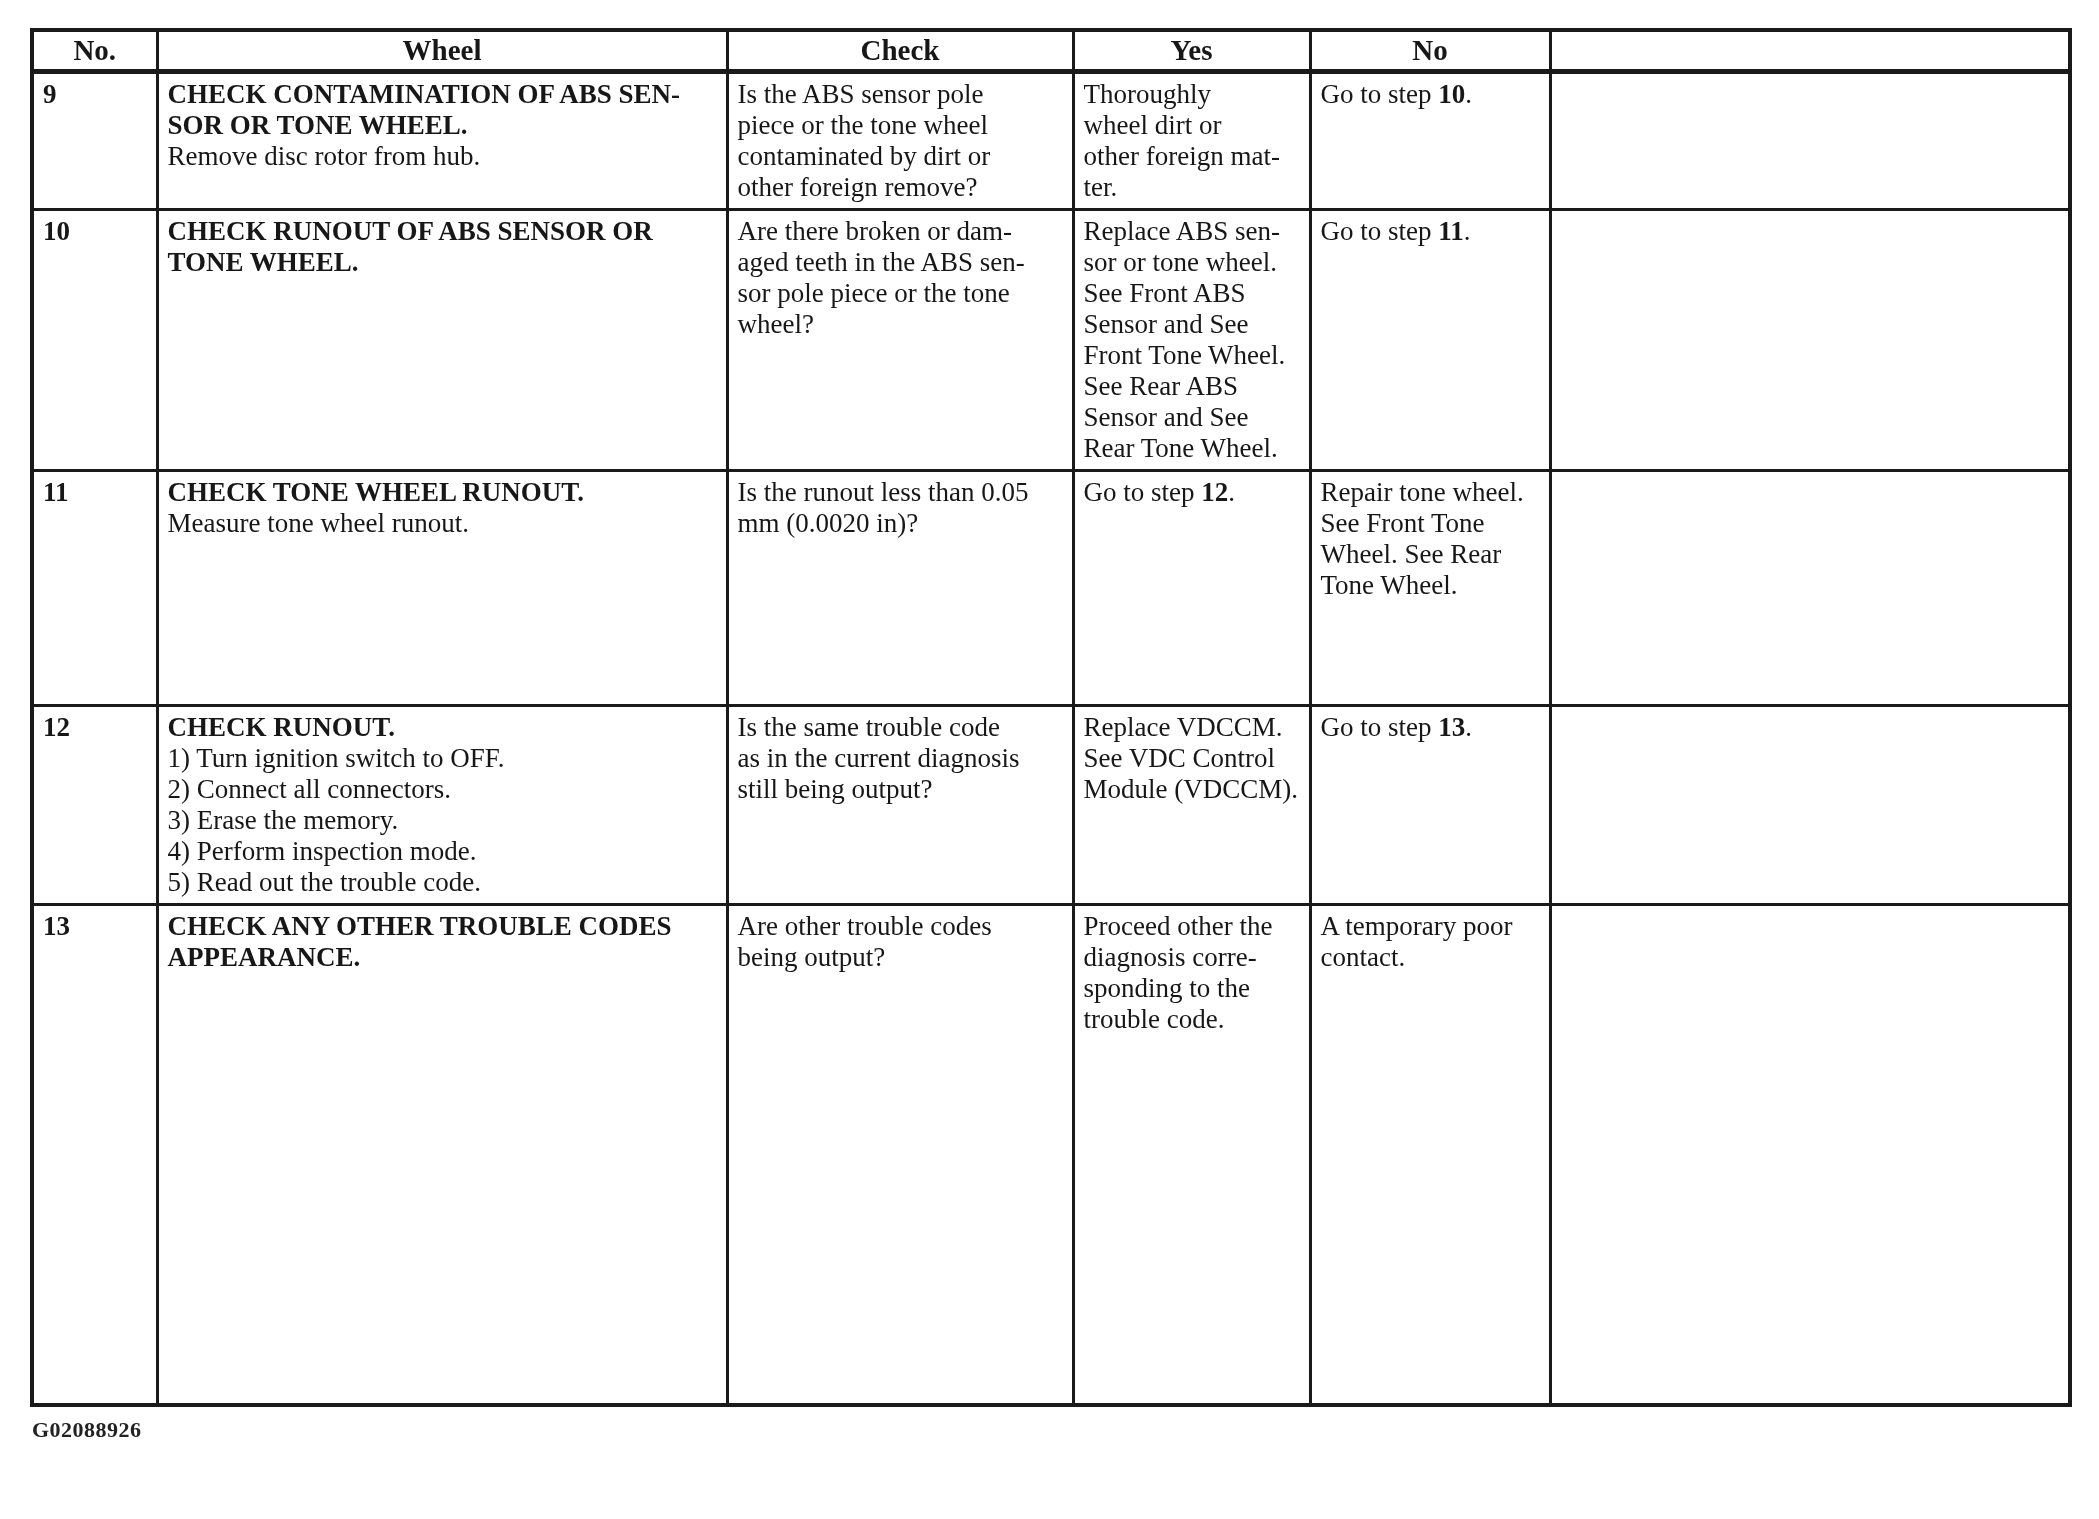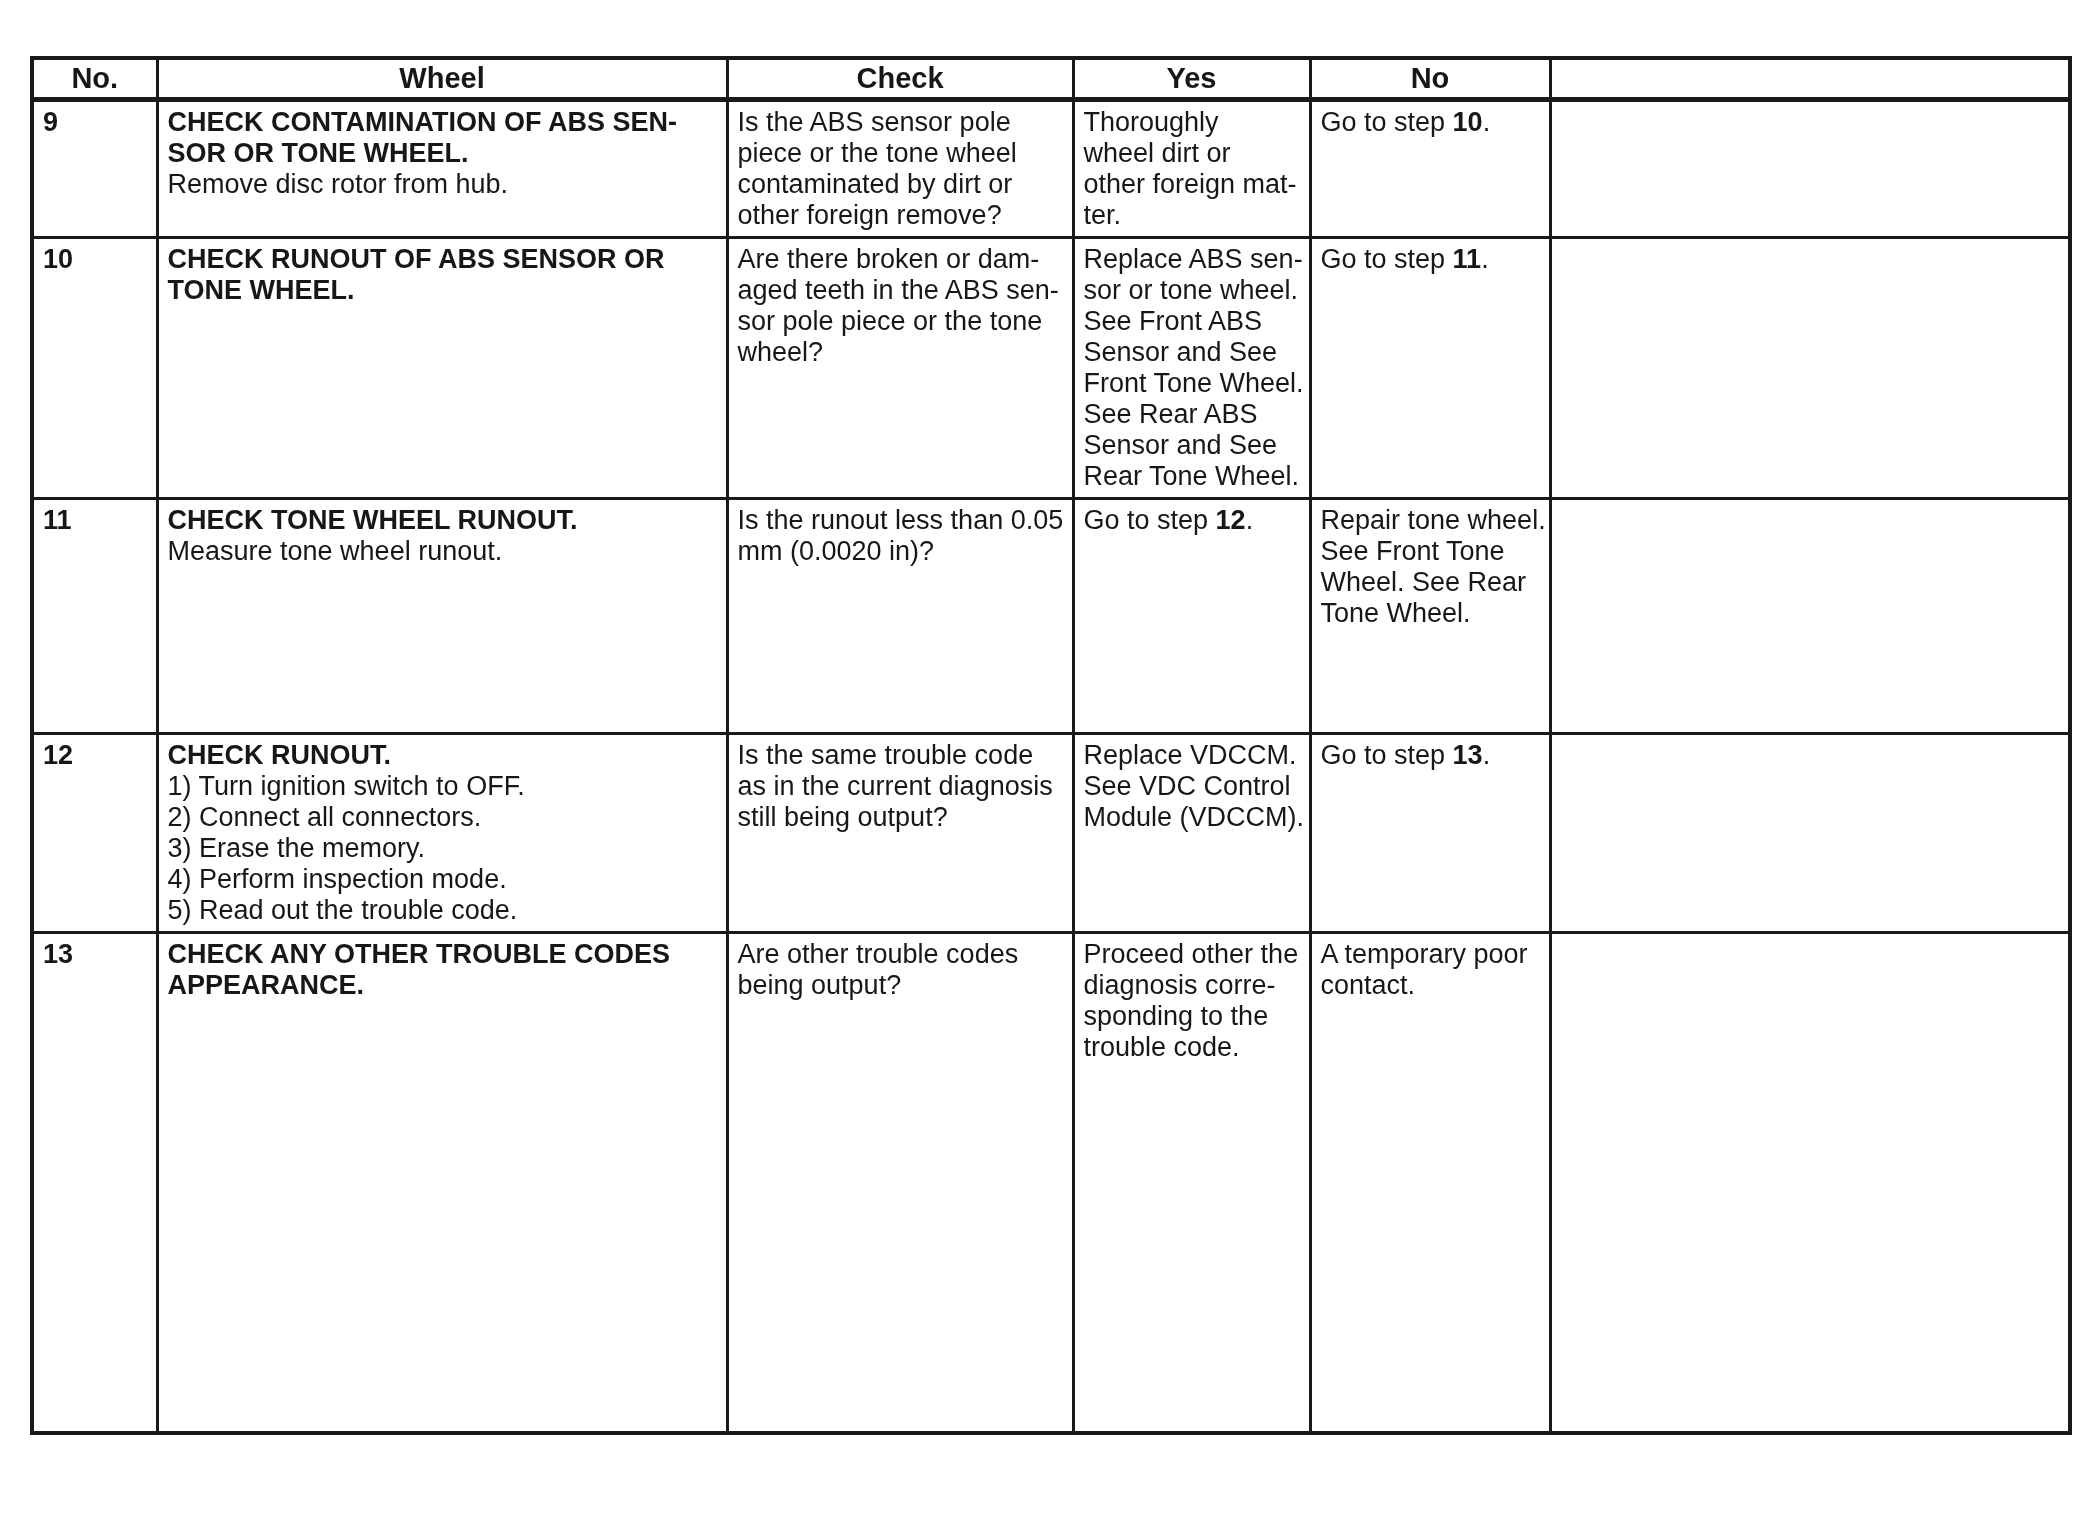--- a/index.html
+++ b/index.html
@@ -8,22 +8,23 @@
     background: #ffffff;
     font-family: "Liberation Sans", sans-serif;
     color: #171717;
   }
 
   .page {
     position: relative;
     width: 2099px;
     height: 1519px;
     background: #ffffff;
-    padding: 56px 0 0 30px;
+    padding: 28px 0 0 30px;
     overflow: hidden;
+    font-family: Liberation Serif, serif;
   }
 
   table.diag {
     border-collapse: collapse;
     table-layout: fixed;
     width: 2038px;
     border: 4px solid #1a1a1a;
   }
 
   table.diag th,
@@ -173,14 +174,15 @@
 diagnosis corre-
 sponding to the
 trouble code.</span></td>
           <td data-name="cell-no-answer"><span data-name="text-run">A temporary poor
 contact.</span></td>
           <td data-name="cell-empty"></td>
         </tr>
       </tbody>
   </table>
 
+  <div class="footer-code" data-name="figure-code">G02088926</div>
 
 </div>
 
 </body></html>

